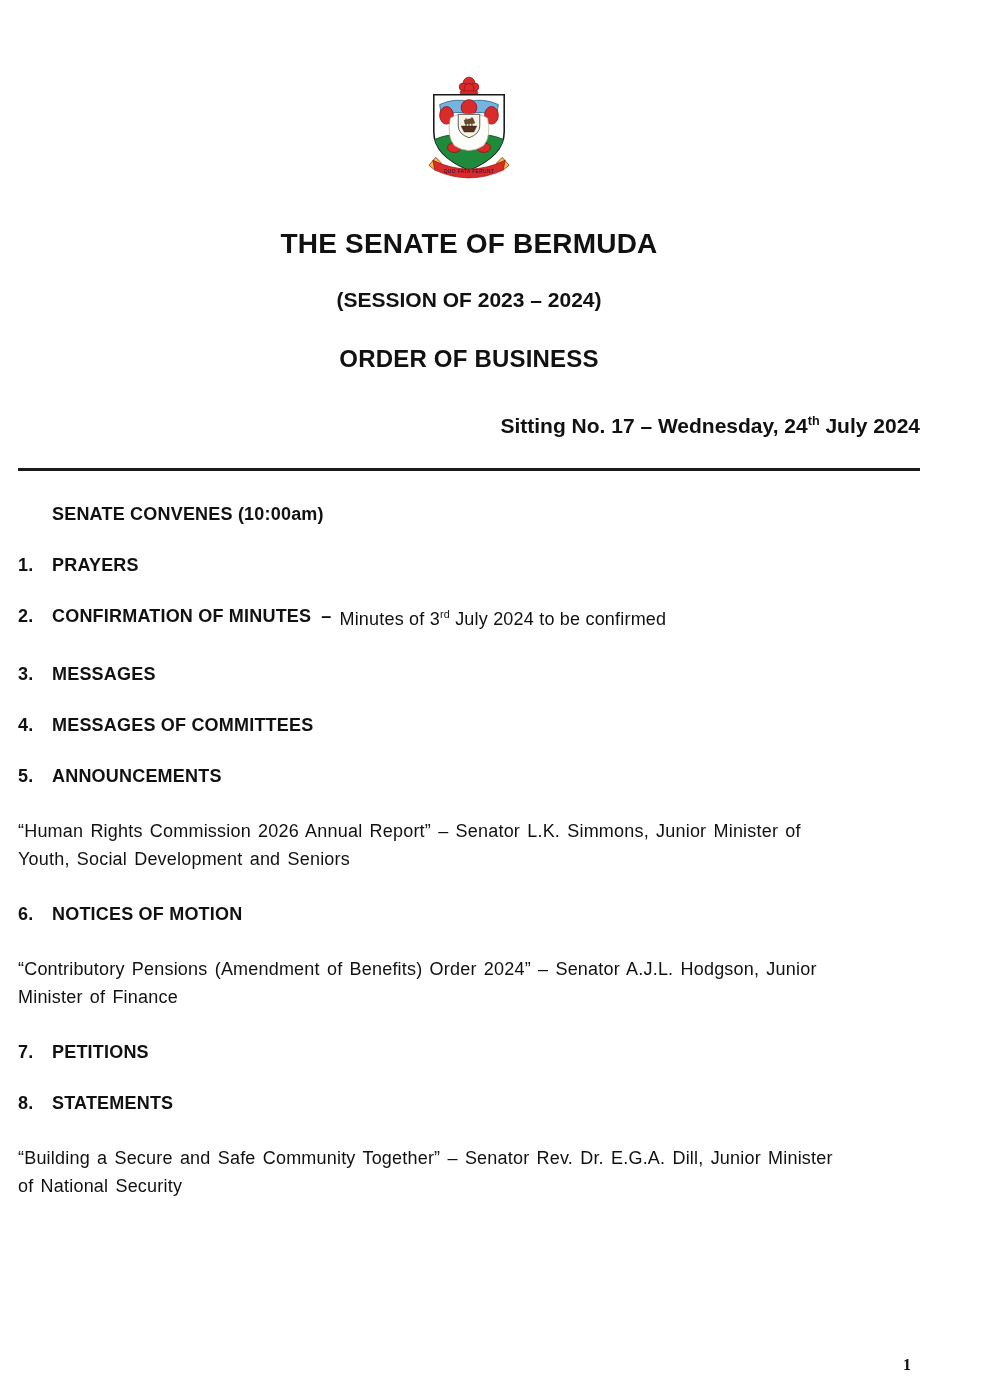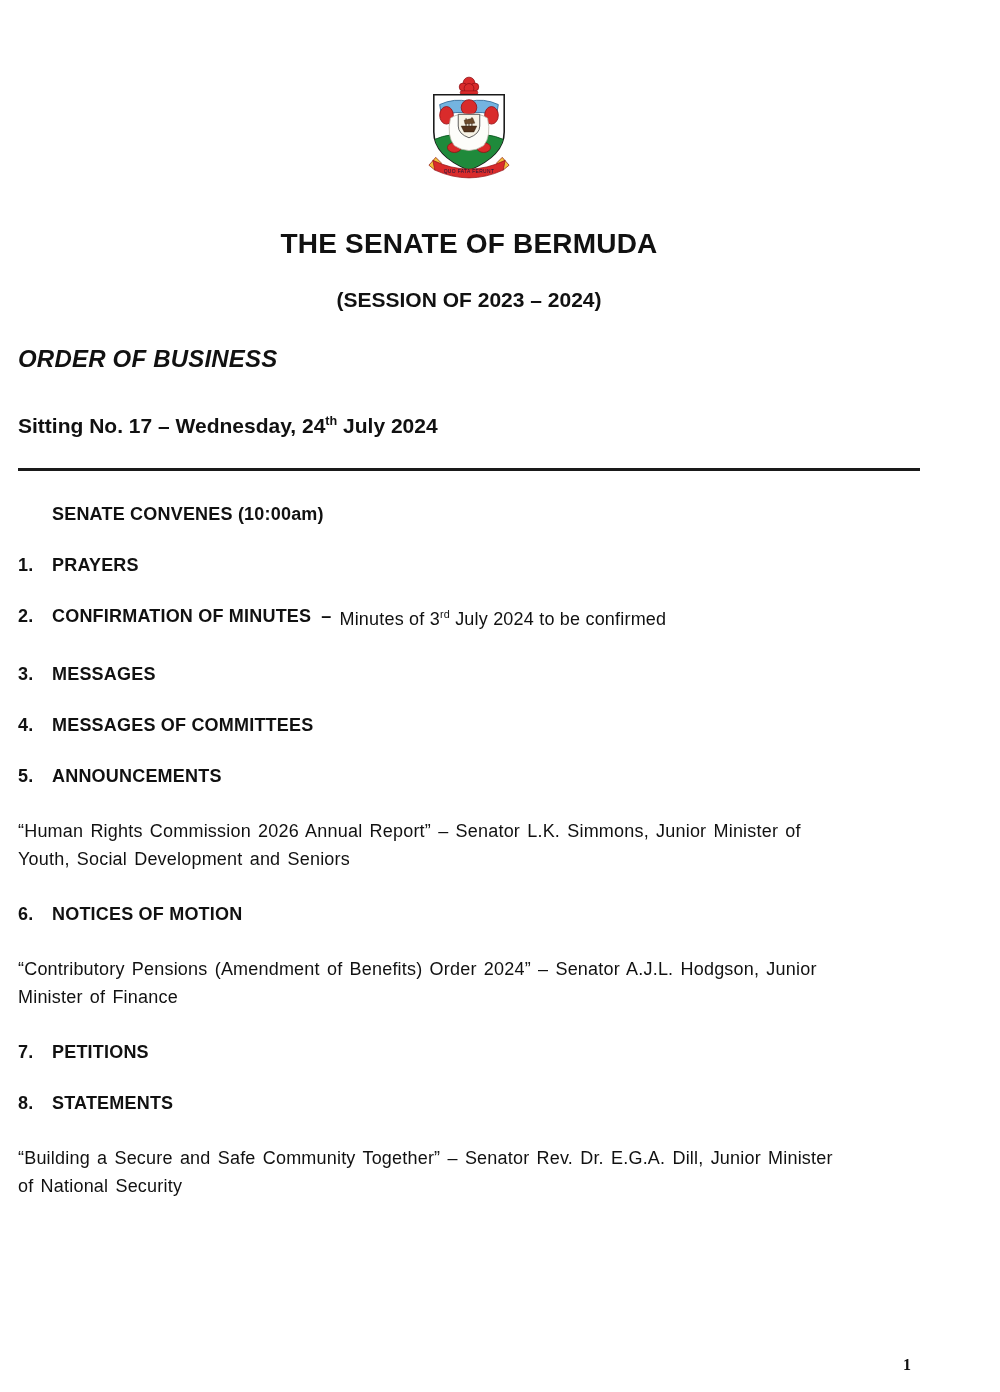--- a/index.html
+++ b/index.html
@@ -31,29 +31,29 @@
   }
   .h2 {
     margin-top: 30px;
     text-align: center;
     font-size: 21px;
     line-height: 22px;
     font-weight: bold;
   }
   .h3 {
     margin-top: 35px;
+    text-align: center;
     font-size: 24px;
     line-height: 26px;
     font-weight: bold;
     letter-spacing: 0.2px;
-    font-style: italic;
   }
   .h4 {
     margin-top: 42px;
-    text-align: left;
+    text-align: right;
     font-size: 21px;
     line-height: 23px;
     font-weight: bold;
   }
   sup.ord {
     font-size: 60%;
     vertical-align: super;
     line-height: 0;
   }
   hr.rule {

